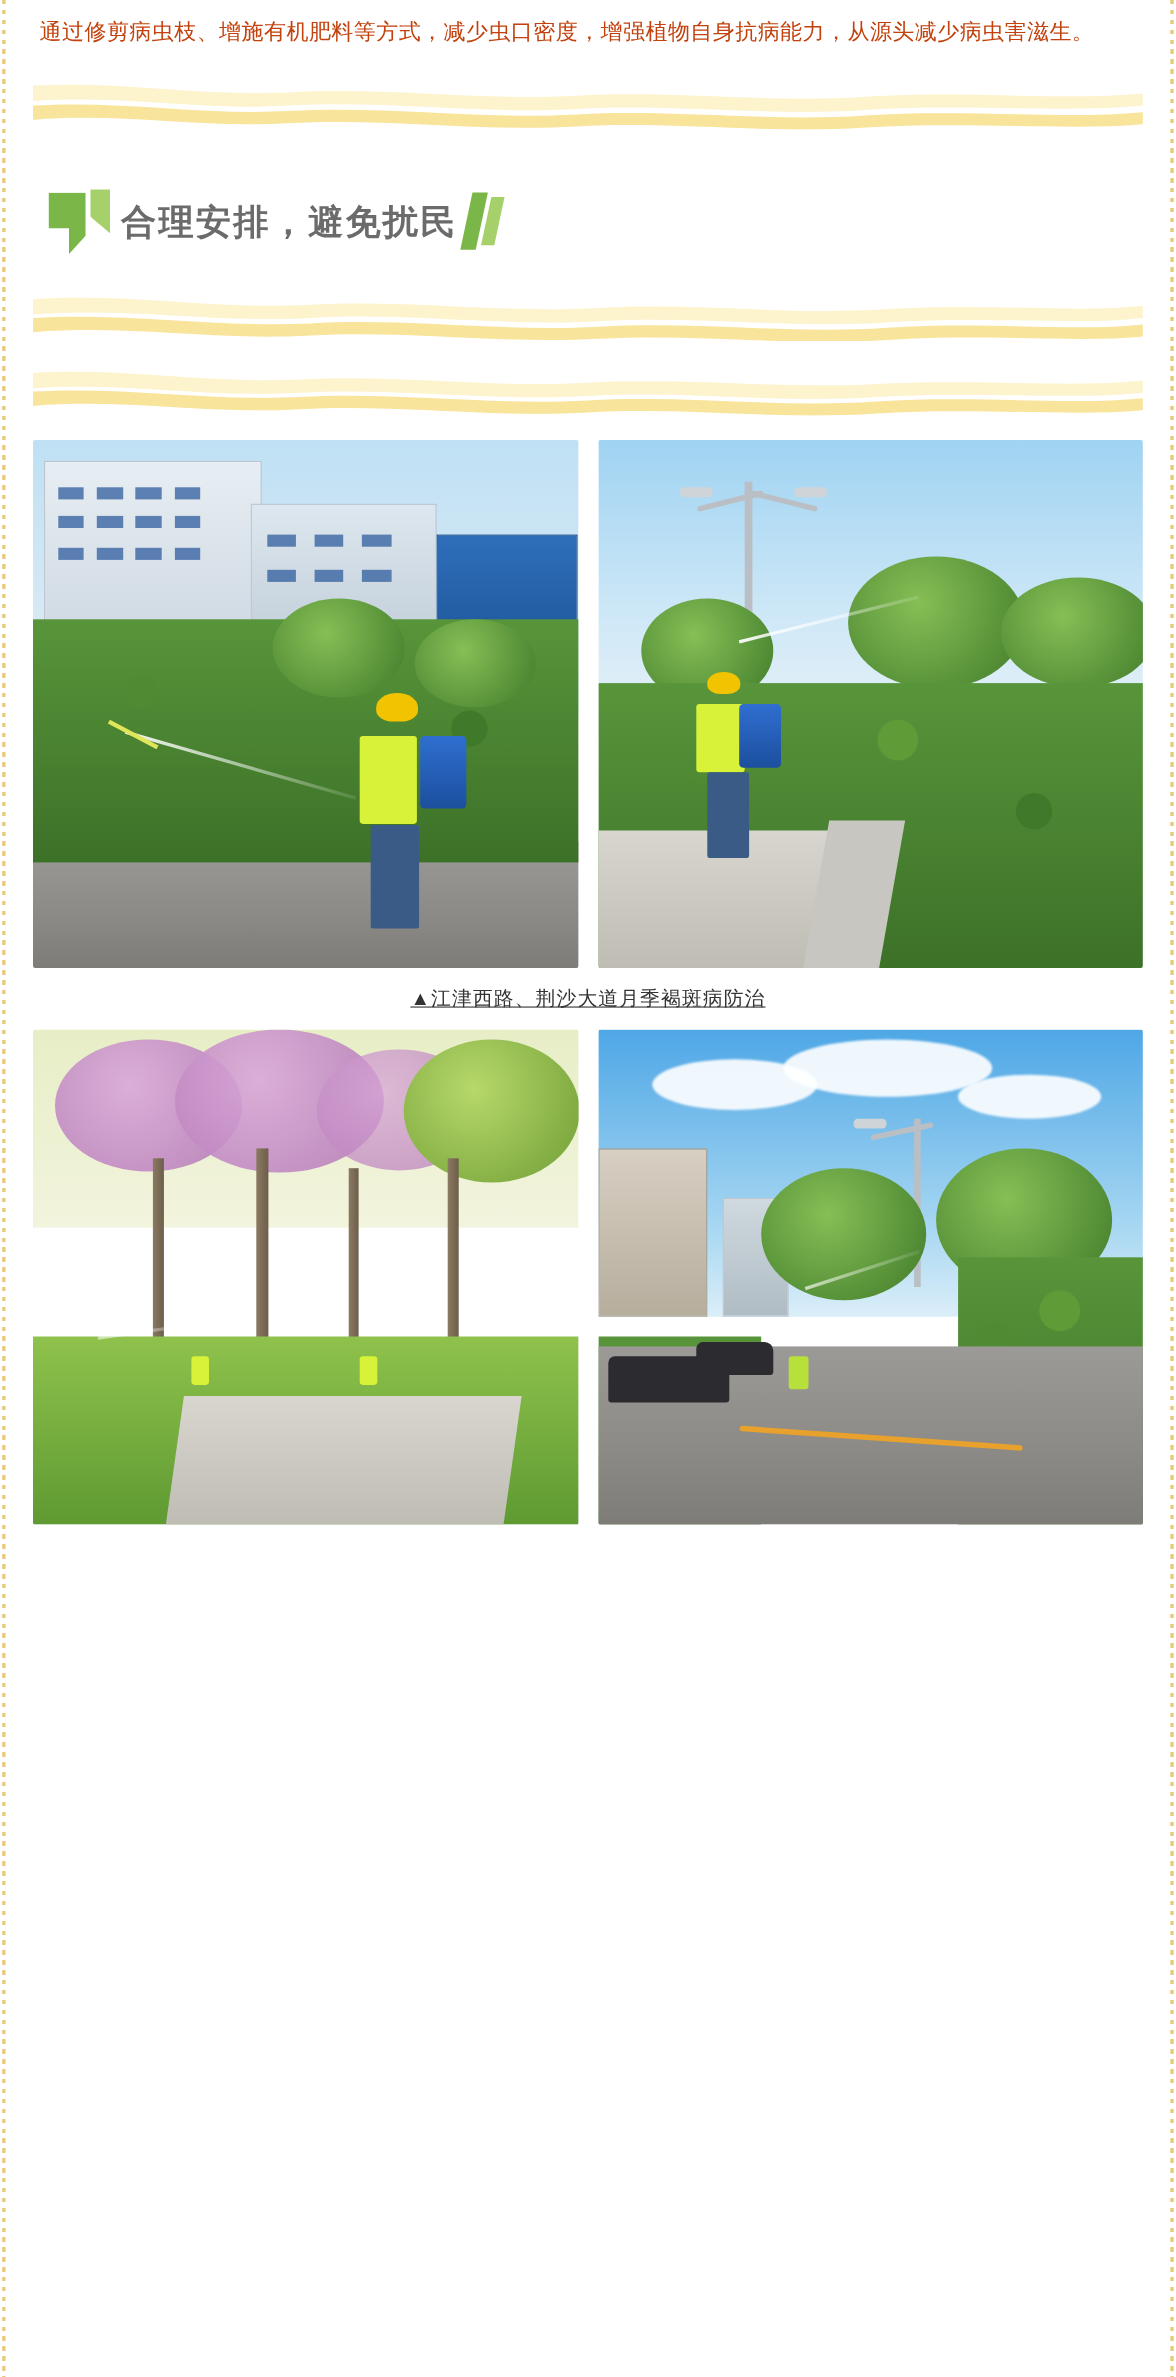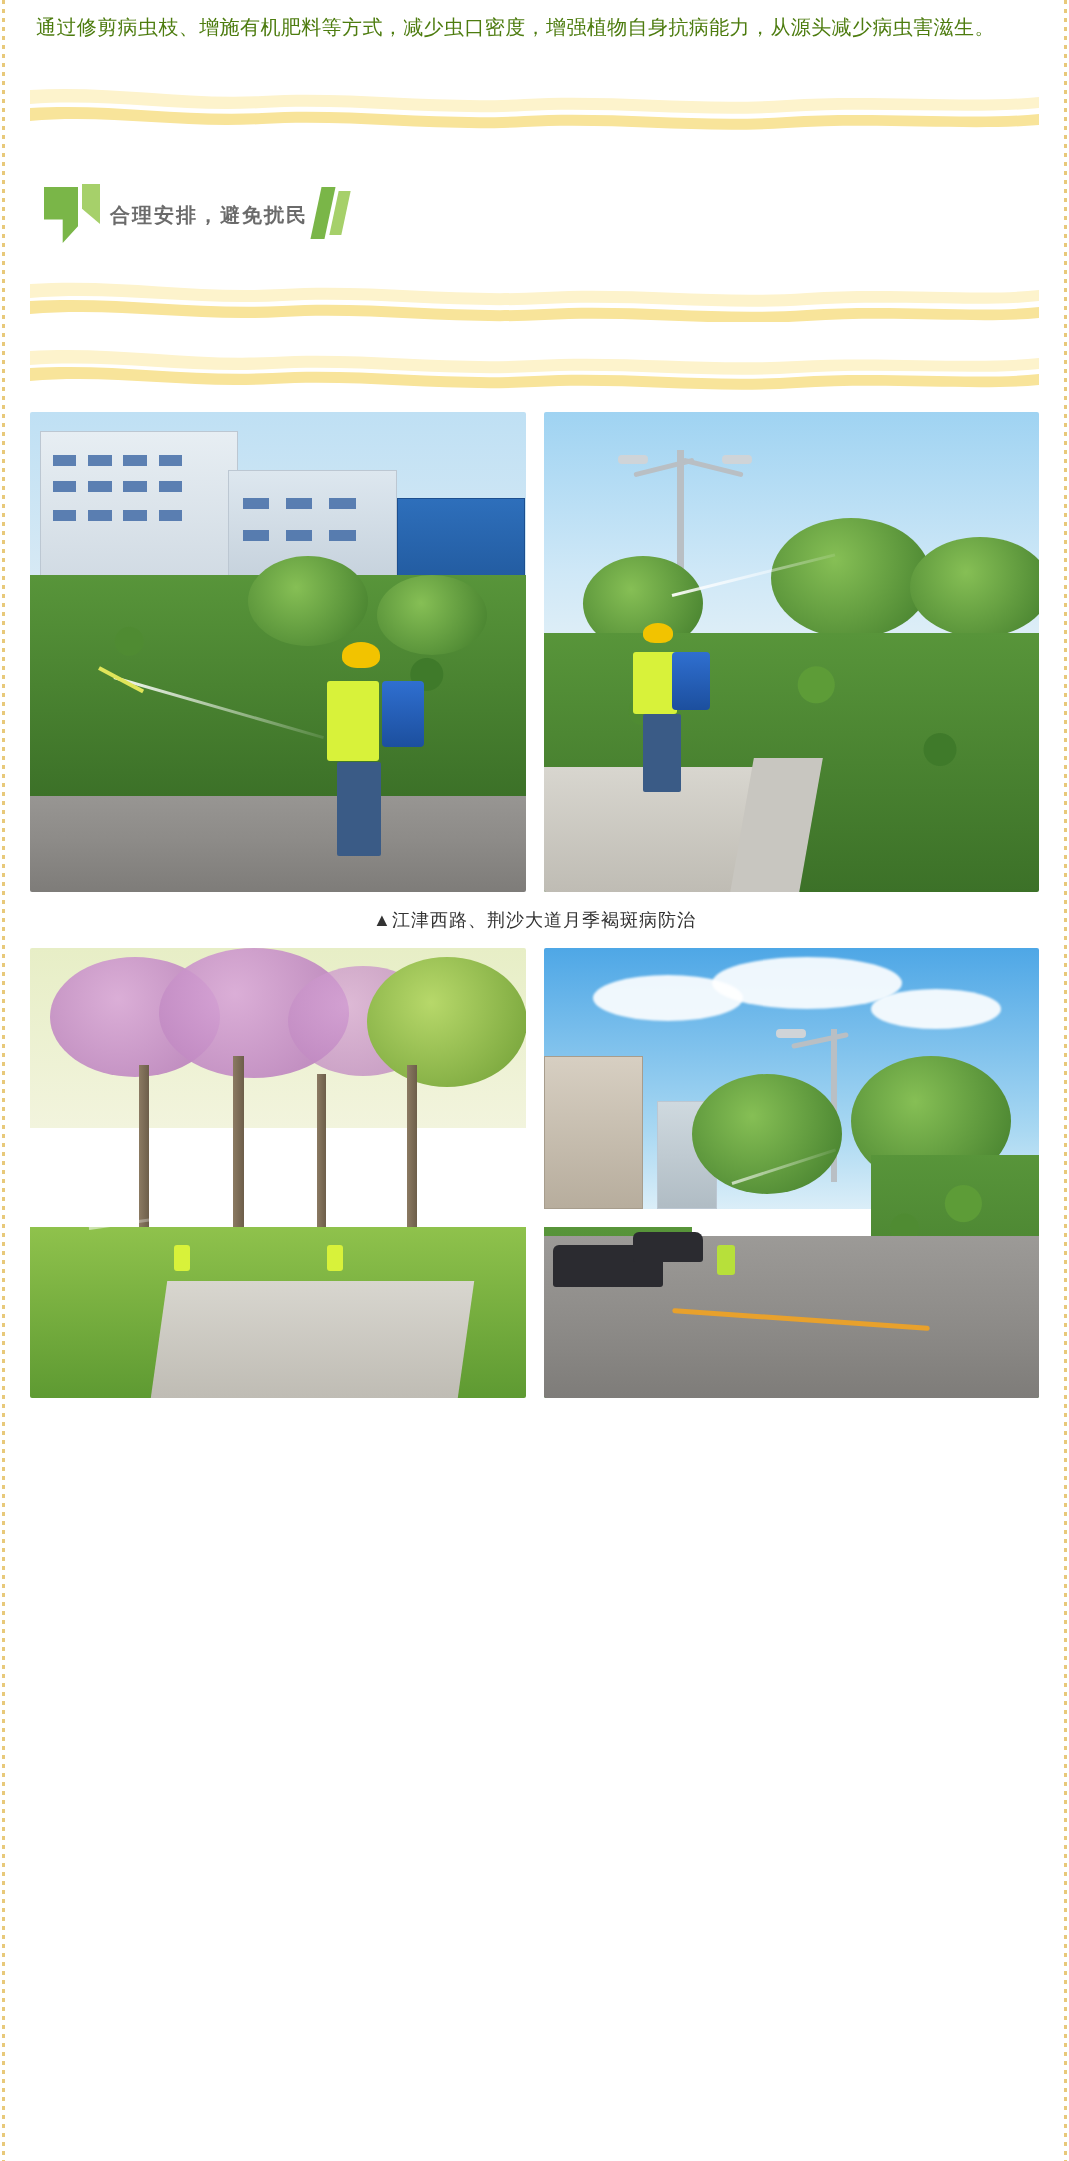--- a/index.html
+++ b/index.html
@@ -35,25 +35,25 @@
       rgba(255,255,255,0) 4px, rgba(255,255,255,0) 9px
     );
     z-index: 5;
   }
   .edge.left { left: 2px; }
   .edge.right { right: 2px; }
 
   .para {
     font-size: 20px;
     line-height: 42px;
-    color: #4d7c0f;
+    color: #c2410c;
     letter-spacing: 0.4px;
-    padding: 12px 36px;
+    padding: 0 36px;
     text-align: justify;
-    font-family: Liberation Mono, monospace;
+    font-family: Liberation Serif, serif;
   }
   .para.top {
     padding-top: 8px;
   }
   .para .indent { display: inline-block; width: 40px; }
 
   
   .wave-band {
     position: relative;
     height: 46px;
@@ -82,21 +82,21 @@
     width: 18px;
     height: 40px;
     background: #a6d06a;
     clip-path: polygon(0 0, 100% 0, 100% 100%, 0 62%);
     margin-right: 10px;
     flex: none;
     align-self: flex-start;
     margin-top: 8px;
   }
   .heading-text {
-    font-size: 20px;
+    font-size: 32px;
     font-weight: bold;
     color: #6b6b6b;
     letter-spacing: 2px;
     white-space: nowrap;
     z-index: 2;
   }
   .flag-right {
     position: relative;
     width: 40px;
     height: 56px;
@@ -135,20 +135,21 @@
   .photo.p2 { height: 480px; }
   .photo.p3 { height: 450px; }
   .photo.p4 { height: 450px; }
 
   .caption {
     text-align: center;
     font-size: 18px;
     color: #333;
     padding: 16px 0 10px 0;
     letter-spacing: 1px;
+    text-decoration: underline;
   }
 
   
   .sky {
     position: absolute; left:0; right:0; top:0;
     background: linear-gradient(to bottom, #9fd3f2 0%, #cfe8f7 60%, #e8f2f7 100%);
   }
   .road {
     position: absolute; left:0; right:0; bottom:0;
     background: linear-gradient(to bottom, #9c9a97 0%, #8d8b88 55%, #7e7c79 100%);

